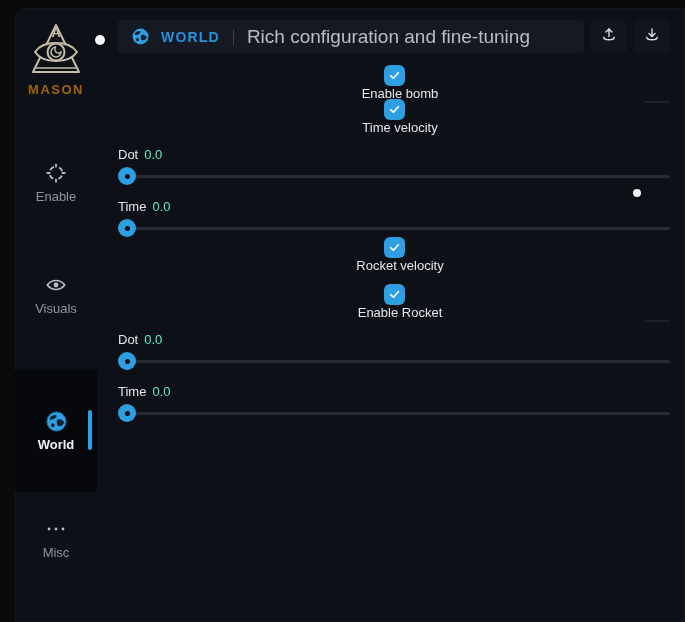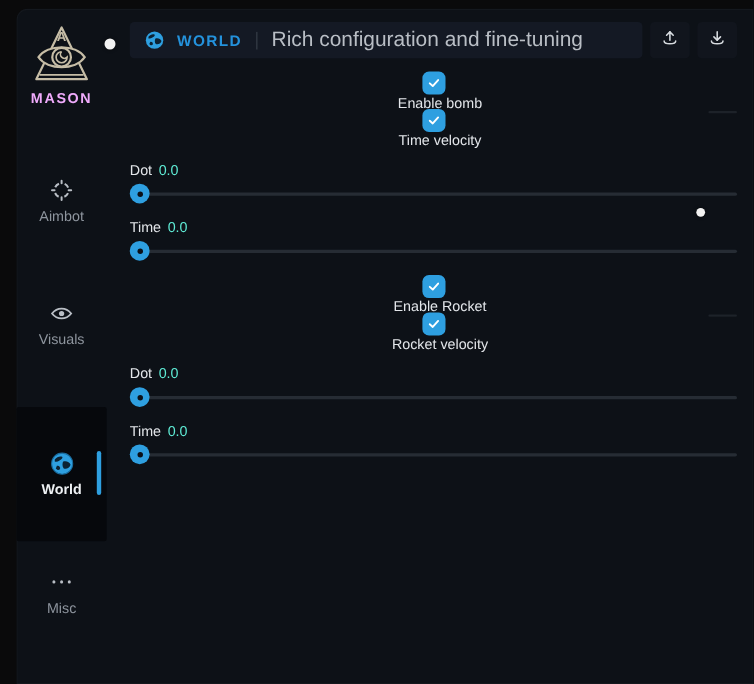--- a/index.html
+++ b/index.html
@@ -21,21 +21,21 @@
   }
 
   
   .sidebar { width: 82px; position: relative; flex: 0 0 82px; }
   .logo {
     position: absolute; top: 14px; left: 0; width: 82px;
     display: flex; flex-direction: column; align-items: center;
   }
   .logo svg { display: block; }
   .logo-text {
-    margin-top: 6px; color: #f0abfc; font-size: 13px; font-weight: bold;
+    margin-top: 6px; color: #a16207; font-size: 13px; font-weight: bold;
     letter-spacing: 1.5px;
   }
   .nav-item {
     position: absolute; left: 0; width: 82px; height: 54px;
     display: flex; flex-direction: column; align-items: center; justify-content: center;
     cursor: pointer;
   }
   .nav-icon { height: 22px; display: flex; align-items: center; justify-content: center; }
   .nav-label { margin-top: 5px; font-size: 13px; color: #8e959e; }
   .nav-item.selected .nav-label { color: #eef1f4; font-weight: bold; }
@@ -130,21 +130,21 @@
         <div class="logo-text">MASON</div>
       </div>
 
       <div class="nav-item" style="top:148px">
         <span class="nav-icon">
           <svg width="22" height="22" viewBox="0 0 24 24" fill="none">
             <circle cx="12" cy="12" r="7" stroke="#b9bec5" stroke-width="2" stroke-dasharray="5.2 5.8" transform="rotate(24 12 12)"></circle>
             <path d="M12 2.5 V5 M12 19 V21.5 M2.5 12 H5 M19 12 H21.5" stroke="#b9bec5" stroke-width="2" stroke-linecap="round"></path>
           </svg>
         </span>
-        <span class="nav-label">Aimbot</span>
+        <span class="nav-label">Enable</span>
       </div>
 
       <div class="nav-item" style="top:260px">
         <span class="nav-icon">
           <svg width="22" height="22" viewBox="0 0 24 24" fill="none">
             <path d="M2.5 12 C7.5 5.5 16.5 5.5 21.5 12 C16.5 18.5 7.5 18.5 2.5 12 Z" stroke="#b9bec5" stroke-width="1.8"></path>
             <circle cx="12" cy="12" r="2.6" fill="#b9bec5"></circle>
           </svg>
         </span>
         <span class="nav-label">Visuals</span>
@@ -252,37 +252,37 @@
           <span class="slider-value">0.0</span>
         </div>
         <div class="slider">
           <div class="slider-track"></div>
           <div class="slider-handle">
               <span class="handle-dot"></span>
             </div>
         </div>
       </div>
 
+      <div class="toggle-row">
+        <span class="checkbox">
+          <svg width="13" height="13" viewBox="0 0 24 24" fill="none">
+              <path d="M5 12.5 L10 17 L19 7" stroke="#fff" stroke-width="3.2" stroke-linecap="round" stroke-linejoin="round"></path>
+            </svg>
+        </span>
+        <span class="toggle-label">Rocket velocity</span>
+      </div>
+
       <div class="toggle-row after-slider">
         <span class="checkbox">
           <svg width="13" height="13" viewBox="0 0 24 24" fill="none">
               <path d="M5 12.5 L10 17 L19 7" stroke="#fff" stroke-width="3.2" stroke-linecap="round" stroke-linejoin="round"></path>
             </svg>
         </span>
         <span class="toggle-label">Enable Rocket</span>
         <span class="color-swatch"></span>
-      </div>
-
-      <div class="toggle-row">
-        <span class="checkbox">
-          <svg width="13" height="13" viewBox="0 0 24 24" fill="none">
-              <path d="M5 12.5 L10 17 L19 7" stroke="#fff" stroke-width="3.2" stroke-linecap="round" stroke-linejoin="round"></path>
-            </svg>
-        </span>
-        <span class="toggle-label">Rocket velocity</span>
       </div>
 
       <div class="slider-group">
         <div class="slider-label-row">
           <span class="slider-label">Dot</span>
           <span class="slider-value">0.0</span>
         </div>
         <div class="slider">
           <div class="slider-track"></div>
           <div class="slider-handle">

